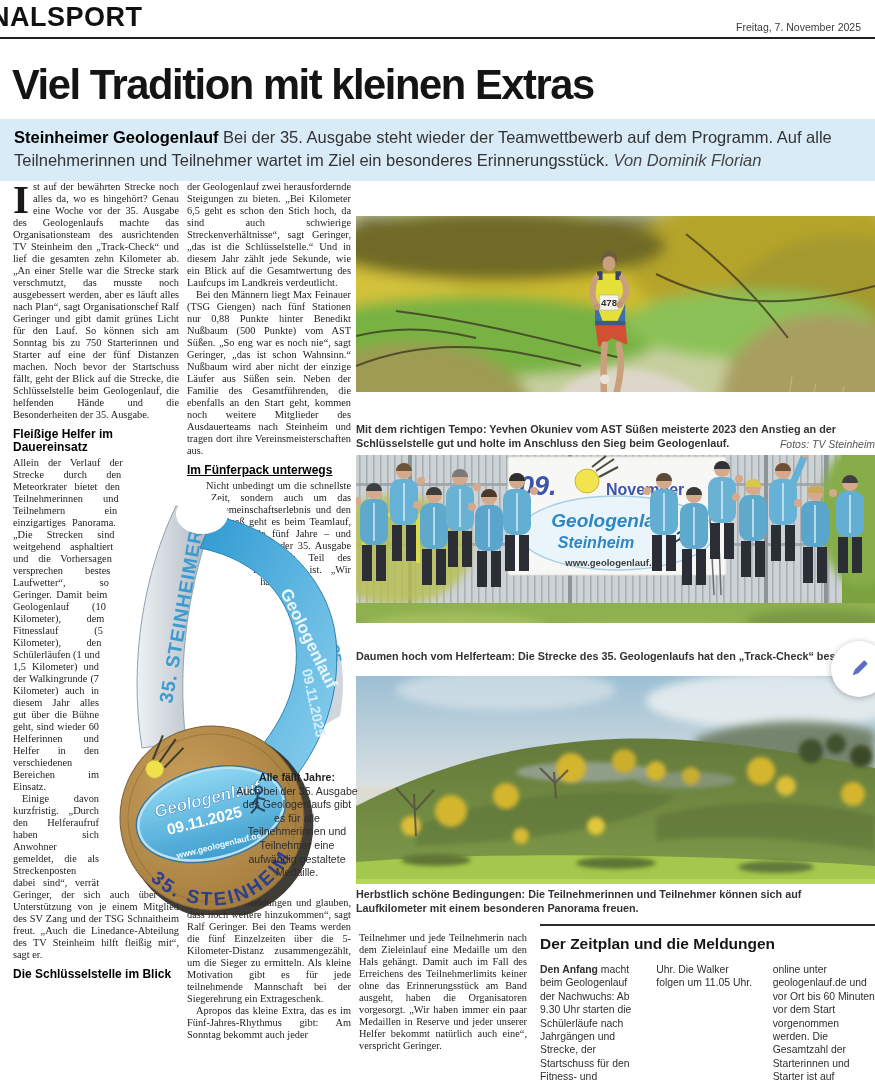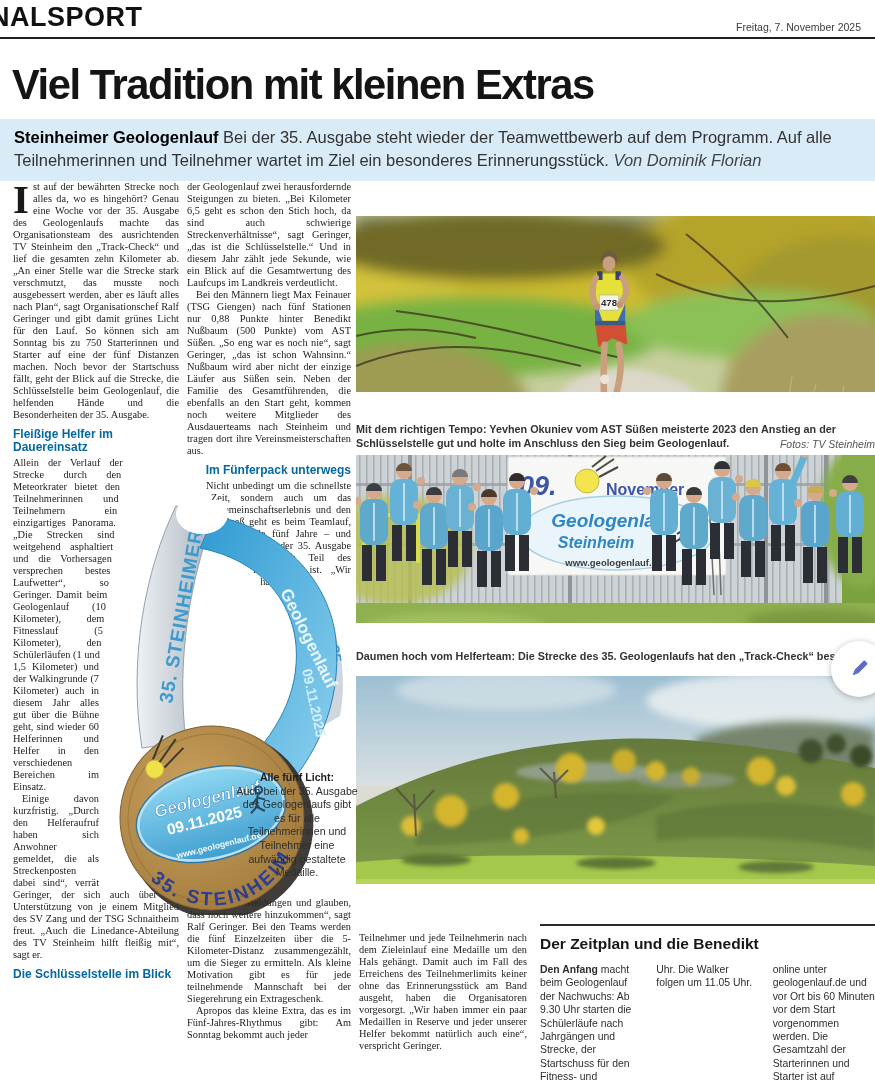--- a/index.html
+++ b/index.html
@@ -18,22 +18,22 @@
   .lead{position:absolute;left:0;top:119px;width:875px;box-sizing:border-box;padding:7px 16px 9px 14px;
         background:#d9ebf7;font:400 16.5px/23px "Liberation Sans",sans-serif;color:#333;}
   .kicker{font-weight:700;color:#000000;}
   .byline{font-style:italic;color:#444;}
 
   
   .bodycol{position:absolute;font:400 10.35px/12px "Liberation Serif",serif;text-align:justify;
            color:#1c1c1c;overflow:hidden;hyphens:auto;}
   .bodycol p{margin:0;}
   .bodycol p.ind{text-indent:9px;}
-  .subhead{font:700 12px/13px "Liberation Sans",sans-serif;color:#0369a1;margin:7px 0 3px;text-align:left;}
-  .subhead.right{text-align:right;}
+  .subhead{font:700 12px/13px "Liberation Sans",sans-serif;color:#000000;margin:7px 0 3px;text-align:left;}
+  .subhead.right{text-align:left;text-decoration:underline;}
   .dropcap{float:left;font:700 41px/35px "Liberation Serif",serif;padding:1px 4px 0 0;color:#1a1a1a;}
   #col1{left:13px;top:181px;width:166px;height:899px;}
   #col2a{left:187px;top:181px;width:164px;height:534px;}
   #col2b{left:187px;top:897px;width:164px;height:183px;}
   #col3{left:359px;top:932px;width:168px;height:148px;}
   .sp-medal-r{float:right;width:76px;height:398px;margin:30px 0 0 4px;
       shape-outside:polygon(100% 0,35% 0,20% 25%,0 55%,0 100%,100% 100%);shape-margin:3px;}
   .sp-medal-l{float:left;width:104px;height:178px;margin:4px 6px 0 0;
       shape-outside:polygon(0 0,10% 0,22% 18%,40% 36%,58% 54%,76% 72%,92% 88%,100% 100%,0 100%);shape-margin:3px;}
 
@@ -411,20 +411,21 @@
       </g>
       <path d="M0,208 L0,186 C150,175 350,178 519,190 L519,208 Z" fill="#a4c84b"></path>
       <g filter="url(#p3b2)">
         <ellipse cx="80" cy="184" rx="35" ry="6" fill="#5d7435"></ellipse>
         <ellipse cx="260" cy="187" rx="40" ry="6" fill="#5d7435"></ellipse>
         <ellipse cx="420" cy="191" rx="38" ry="6" fill="#60783a"></ellipse>
       </g>
       <rect x="0" y="203" width="519" height="5" fill="#b6d65a"></rect>
     </svg>
   </div>
+  <div id="cap3" class="caption">Herbstlich schöne Bedingungen: Die Teilnehmerinnen und Teilnehmer können sich auf Laufkilometer mit einem besonderen Panorama freuen.</div>
 
   <svg id="medal" viewBox="0 0 278 415">
     <defs>
       <linearGradient id="silver" x1="0" y1="0" x2="1" y2="0">
           <stop offset="0" stop-color="#eef1f4"></stop>
           <stop offset="1" stop-color="#a9b3bd"></stop>
         </linearGradient>
       <linearGradient id="bluerib" x1="0" y1="0" x2="1" y2="1">
           <stop offset="0" stop-color="#2f9ad2"></stop>
           <stop offset="1" stop-color="#8fd2ef"></stop>
@@ -478,26 +479,26 @@
             <path d="M-1,-7 L6,-3"></path>
             <path d="M-2,-6 L-8,-1"></path>
             <path d="M-4,2 L3,8"></path>
             <path d="M-4,2 L-11,7"></path>
         </g>
       </g>
     </g>
   </svg>
 
   <div id="medal-caption">
-    <div class="mc-lead">Alle fünf Licht:</div>
+    <div class="mc-lead">Alle fällt Jahre:</div>
     <div>Auch bei der 35. Ausgabe des Geologenlaufs gibt es für alle Teilnehmerinnen und Teilnehmer eine aufwändig gestaltete Medaille.</div>
   </div>
 
   <div id="infobox">
-    <div class="ib-title">Der Zeitplan und die Benedikt</div>
+    <div class="ib-title">Der Zeitplan und die Meldungen</div>
     <div class="ib-cols">
       <div class="ib-col">
         <p><span class="ib-lead">Den Anfang</span><span> macht beim Geologenlauf der Nachwuchs: Ab 9.30 Uhr starten die Schülerläufe nach Jahrgängen und Strecke, der Startschuss für den Fitness- und Geologenlauf fällt um 11</span></p>
       </div>
       <div class="ib-col">
         <p>Uhr. Die Walker folgen um 11.05 Uhr.</p>
       </div>
       <div class="ib-col">
         <p>online unter geologenlauf.de und vor Ort bis 60 Minuten vor dem Start vorgenommen werden. Die Gesamtzahl der Starterinnen und Starter ist auf maximal 750 limitiert.</p>
       </div>

